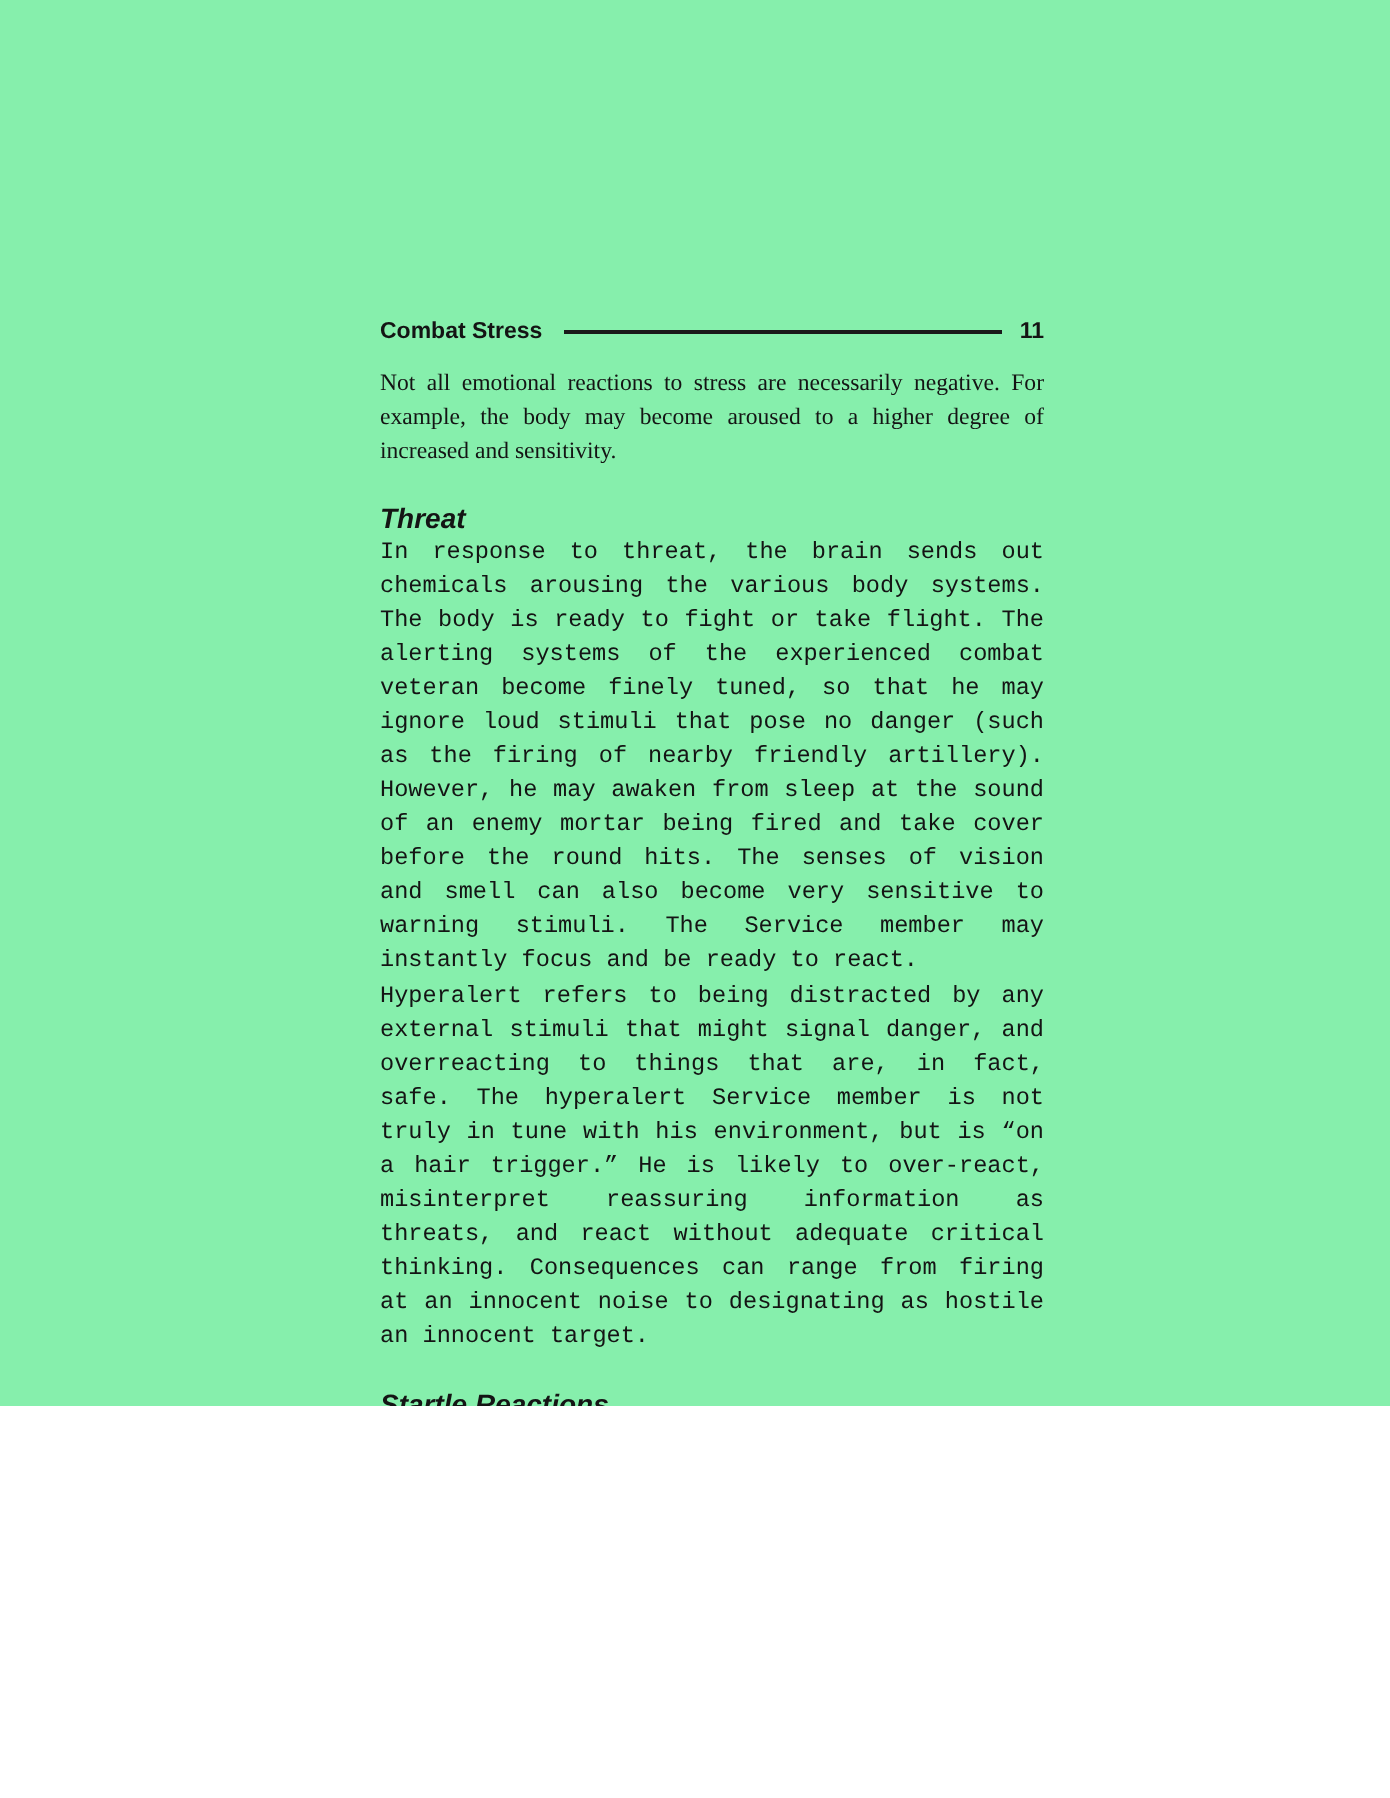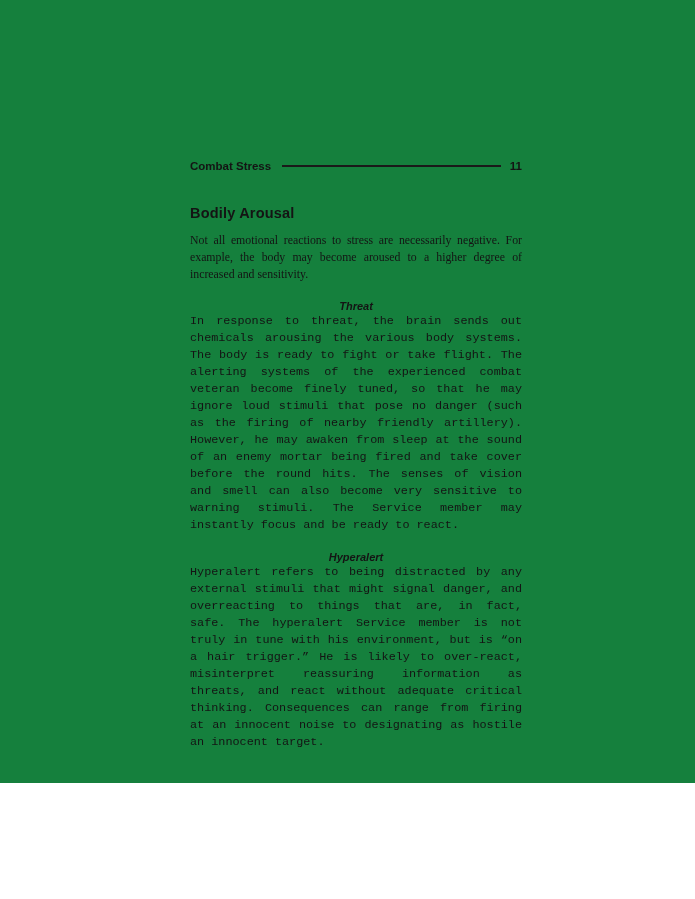--- a/index.html
+++ b/index.html
@@ -3,22 +3,22 @@
 <meta charset="utf-8">
 <style>
   html, body {
     margin: 0;
     padding: 0;
     background: #ffffff;
   }
   .page {
     position: relative;
     width: 695px;
-    height: 783px;
-    background: #15803d;
+    height: 703px;
+    background: #86efac;
     overflow: hidden;
     font-family: "Liberation Serif", serif;
     color: #111111;
   }
   .content {
     position: absolute;
     left: 190px;
     top: 160px;
     width: 332px;
   }
@@ -54,53 +54,51 @@
     font-size: 11.8px;
     line-height: 17px;
     text-align: justify;
     margin: 11px 0 0 0;
     color: #141414;
   }
   h2.section-heading {
     font-family: "Liberation Sans", sans-serif;
     font-weight: bold;
     font-style: italic;
-    font-size: 11px;
+    font-size: 14px;
     margin: 17px 0 0 0;
     color: #141414;
-    text-align: center;
   }
   .section p.body-text {
     margin-top: 1px;
     font-family: Liberation Mono, monospace;
   }
 </style>
 </head>
 <body>
 
 <div class="page">
   <div class="content">
 
     <div class="running-header">
       <span>Combat Stress</span>
       <span class="rule"></span>
       <span class="page-num">11</span>
     </div>
 
-    <h1 class="doc-title">Bodily Arousal</h1>
 
     <p class="body-text">Not all emotional reactions to stress are necessarily negative. For example, the body may become aroused to a higher degree of increased and sensitivity.</p>
 
     <div class="section">
       <h2 class="section-heading">Threat</h2>
       <p class="body-text">In response to threat, the brain sends out chemicals arousing the various body systems. The body is ready to fight or take flight. The alerting systems of the experienced combat veteran become finely tuned, so that he may ignore loud stimuli that pose no danger (such as the firing of nearby friendly artillery). However, he may awaken from sleep at the sound of an enemy mortar being fired and take cover before the round hits. The senses of vision and smell can also become very sensitive to warning stimuli. The Service member may instantly focus and be ready to react.</p>
     </div>
 
     <div class="section">
-      <h2 class="section-heading">Hyperalert</h2>
       <p class="body-text">Hyperalert refers to being distracted by any external stimuli that might signal danger, and overreacting to things that are, in fact, safe. The hyperalert Service member is not truly in tune with his environment, but is “on a hair trigger.” He is likely to over-react, misinterpret reassuring information as threats, and react without adequate critical thinking. Consequences can range from firing at an innocent noise to designating as hostile an innocent target.</p>
     </div>
 
     <div class="section">
+      <h2 class="section-heading">Startle Reactions</h2>
     </div>
 
   </div>
 </div>
 
 </body></html>

